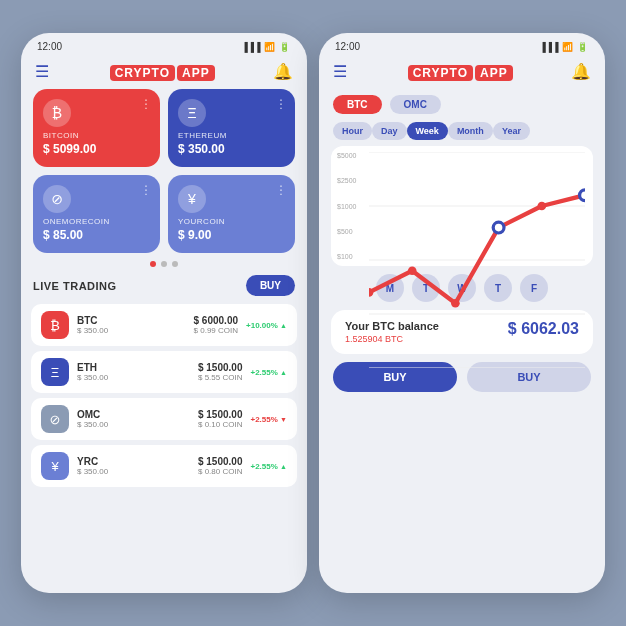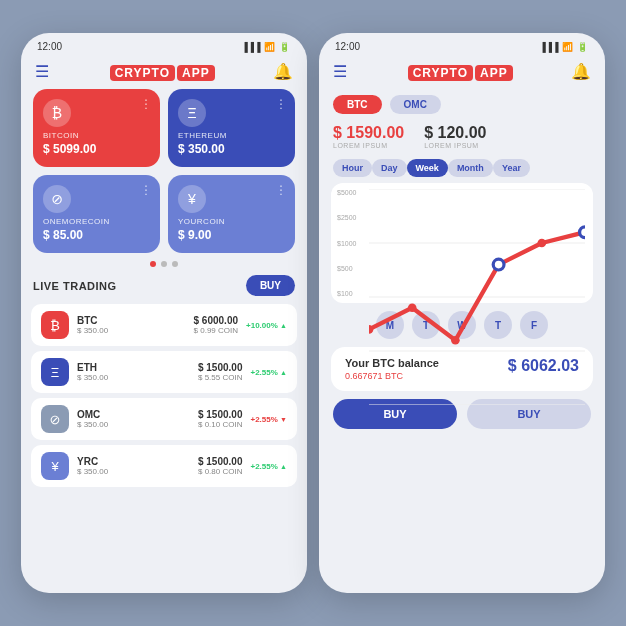--- a/index.html
+++ b/index.html
@@ -359,30 +359,20 @@
         <span>CRYPTO</span><span>APP</span>
       </div>
       <span class="bell-icon" style="color:#3a4db7;">🔔</span>
     </div>
 
     <div class="coin-tabs">
       <button class="coin-tab">BTC</button>
       <button class="coin-tab inactive">OMC</button>
     </div>
 
-    <div class="prices-row">
-      <div class="price-block">
-        <div class="price-main">$ 1590.00</div>
-        <div class="price-label">LOREM IPSUM</div>
-      </div>
-      <div class="price-block2">
-        <div class="price-main2">$ 120.00</div>
-        <div class="price-label2">LOREM IPSUM</div>
-      </div>
-    </div>
 
     <div class="time-filter">
       <button class="time-btn">Hour</button>
       <button class="time-btn">Day</button>
       <button class="time-btn active">Week</button>
       <button class="time-btn">Month</button>
       <button class="time-btn">Year</button>
     </div>
 
     <div class="chart-area">
@@ -416,21 +406,21 @@
       <button class="day-btn">M</button>
       <button class="day-btn">T</button>
       <button class="day-btn">W</button>
       <button class="day-btn">T</button>
       <button class="day-btn">F</button>
     </div>
 
     <div class="balance-section">
       <div class="balance-left">
         <div class="balance-title">Your BTC balance</div>
-        <div class="balance-btc">0.667671 BTC</div>
+        <div class="balance-btc">1.525904 BTC</div>
       </div>
       <div class="balance-right">
         <div class="balance-usd">$ 6062.03</div>
       </div>
     </div>
 
     <div class="bottom-buttons">
       <button class="bottom-buy">BUY</button>
       <button class="bottom-buy2">BUY</button>
     </div>

